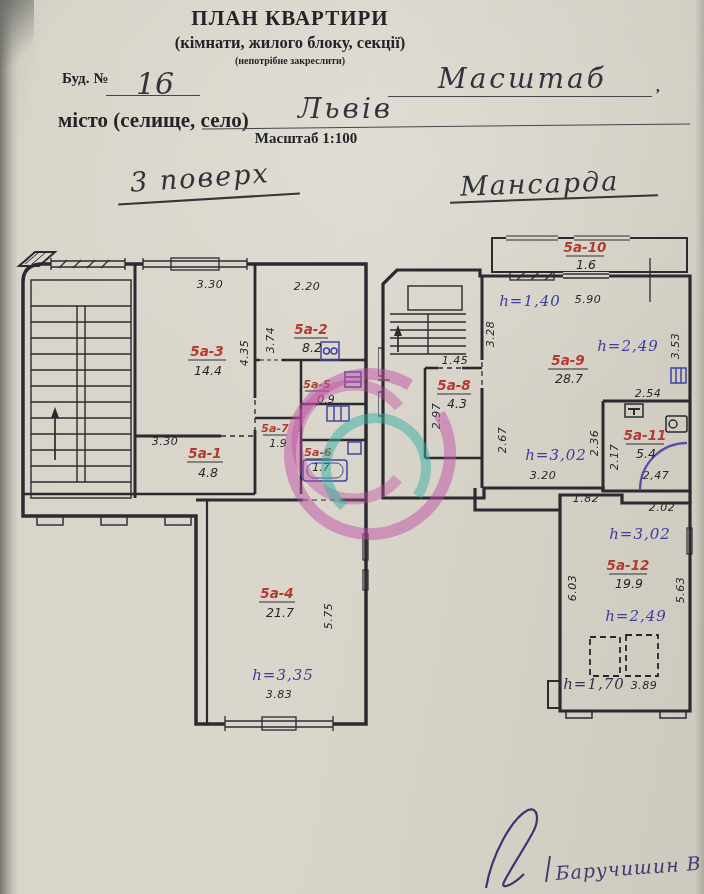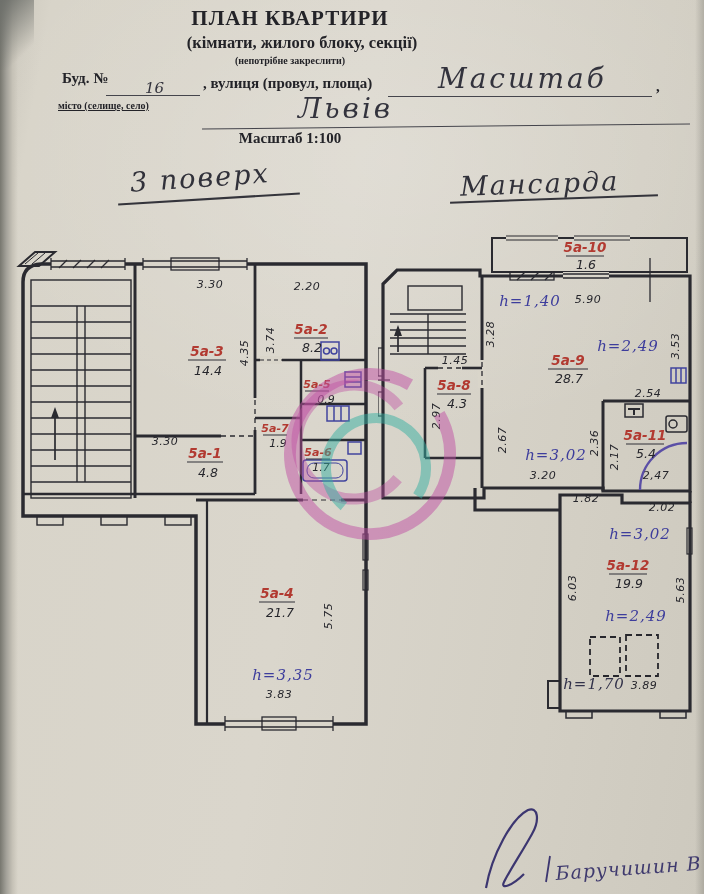--- a/index.html
+++ b/index.html
@@ -34,36 +34,35 @@
 </style>
 </head>
 <body>
 
 <div class="page">
   <div class="edge-left"></div>
   <div class="corner-tl"></div>
   <div class="edge-right"></div>
 
   <div class="printed center" style="top:6px;font-size:21px;letter-spacing:1px;">ПЛАН КВАРТИРИ</div>
-  <div class="printed center" style="top:33px;font-size:16.5px;padding-left:12px;">(кімнати, жилого блоку, секції)</div>
+  <div class="printed center" style="top:33px;font-size:16.5px;">(кімнати, жилого блоку, секції)</div>
   <div class="printed center" style="top:55px;font-size:10px;">(непотрібне закреслити)</div>
 
   <div class="printed" style="left:62px;top:70px;font-size:15px;">Буд. №</div>
   <div class="uline" style="left:106px;top:95px;width:94px;"></div>
-  <div class="hw" style="left:145px;top:66px;font-size:15px;margin-top:13px;">16</div>
-  <div class="printed" style="left:203px;top:75px;font-size:15px;">, вулиця (провул, площа)</div>
+  <div class="hw" style="left:136px;top:66px;font-size:30px;">16</div>
   <div class="uline" style="left:388px;top:96px;width:264px;"></div>
   <div class="hw" style="left:438px;top:62px;font-size:28px;letter-spacing:3px;">Масштаб</div>
   <div class="printed" style="left:656px;top:78px;font-size:15px;">,</div>
 
-  <div class="printed" style="left:58px;top:100px;font-size:10px;text-decoration:underline;">місто (селище, село)</div>
+  <div class="printed" style="left:58px;top:108px;font-size:21px;">місто (селище, село)</div>
   <div class="uline" style="left:202px;top:126px;width:488px;transform:rotate(-0.6deg);"></div>
   <div class="hw" style="left:298px;top:92px;font-size:28px;letter-spacing:3px;text-align:center;">Львів</div>
 
-  <div class="printed center" style="top:130px;font-size:15px;font-weight:600;">Масштаб 1:100</div>
+  <div class="printed center" style="top:130px;font-size:15px;font-weight:600;margin-left:16px;">Масштаб 1:100</div>
 
   <div class="hw hw-title" style="left:130px;top:162px;transform:rotate(-4deg);">3 поверх</div>
   <div class="tline" style="left:118px;top:198px;width:182px;transform:rotate(-3.5deg);"></div>
   <div class="hw hw-title" style="left:460px;top:168px;transform:rotate(-2deg);">Мансарда</div>
   <div class="tline" style="left:450px;top:198px;width:208px;transform:rotate(-2deg);"></div>
 
   <svg style="position:absolute;left:15px;top:248px;" width="355" height="485" viewBox="0 0 355 485">
     <g stroke="#2a2a30" fill="none">
       <path d="M 26 16 H 351 V 476 H 181 V 268 H 8 V 34 Q 8 17 26 16 Z" stroke-width="3.5"></path>
       <path d="M 4 18 L 20 4 L 40 4 L 24 18 Z" stroke-width="2"></path>

